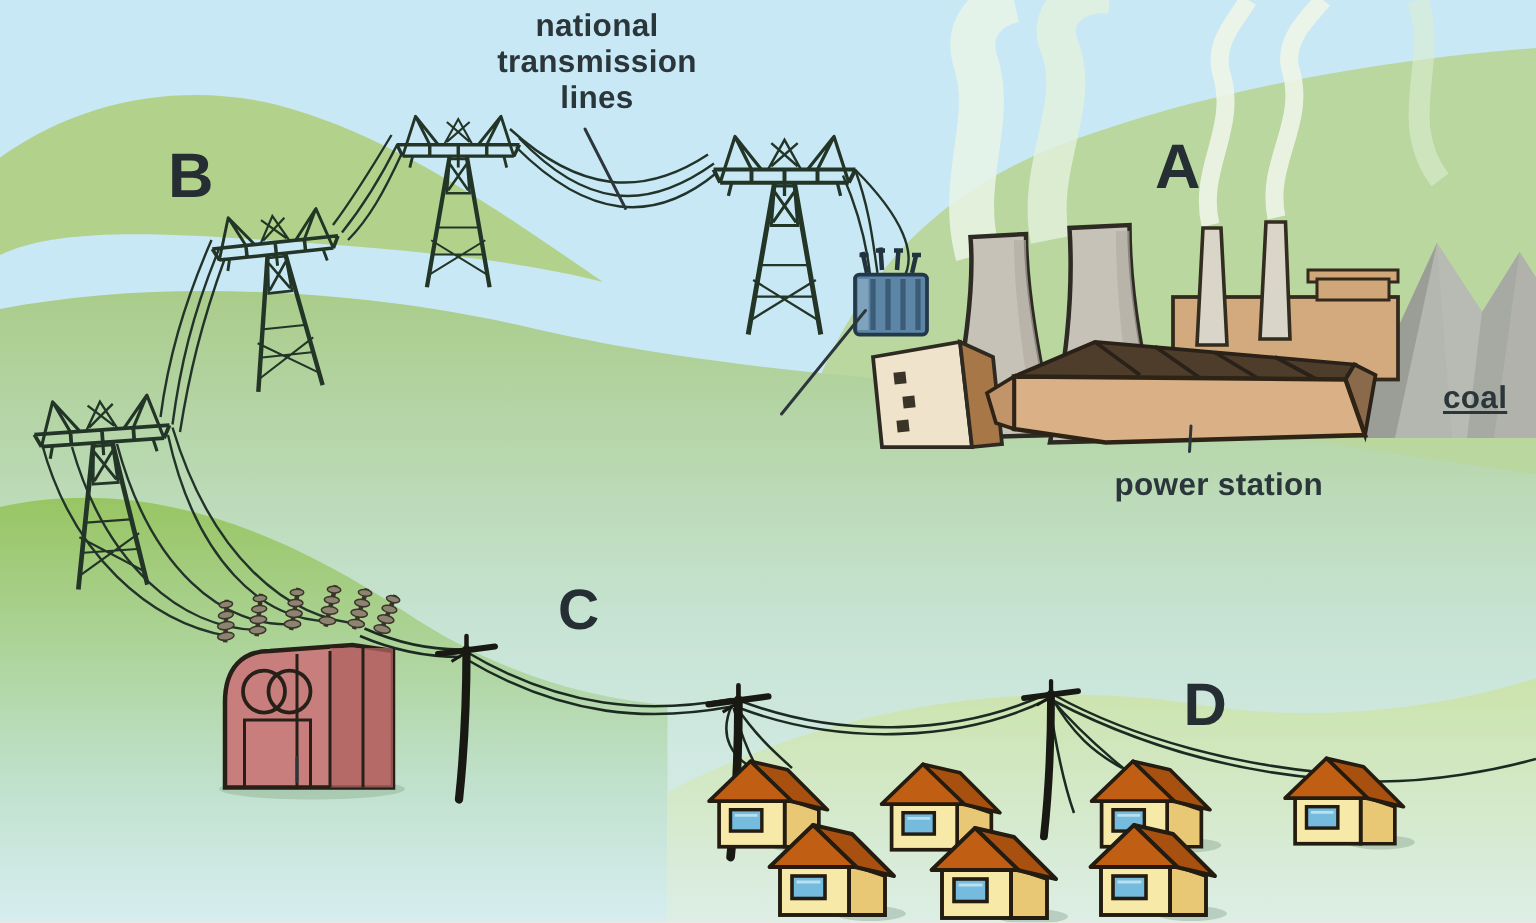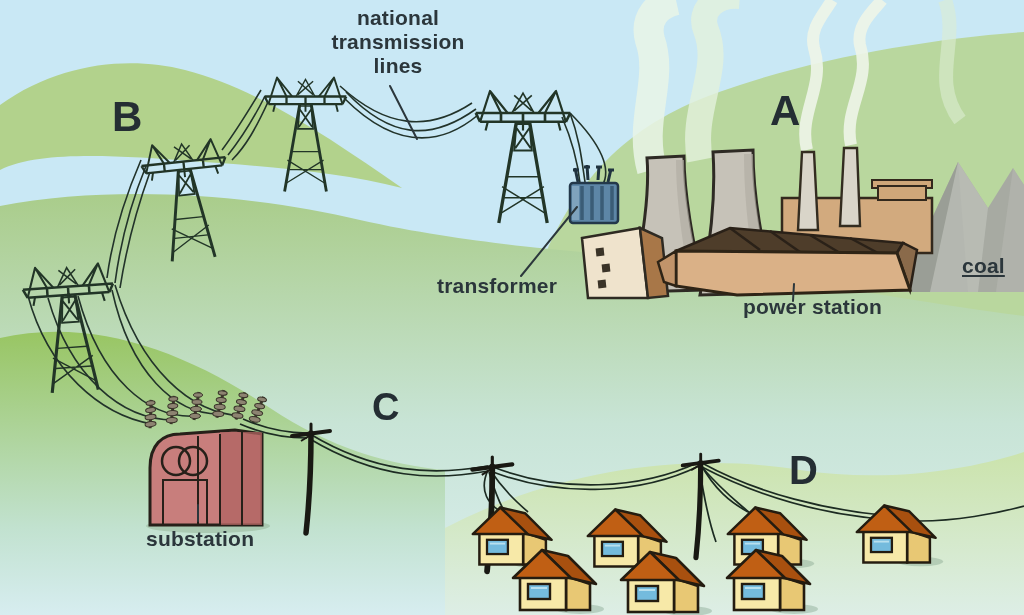--- a/index.html
+++ b/index.html
@@ -15,21 +15,21 @@
     -webkit-user-select:none; user-select:none; white-space:pre-line;
   }
   .lbl-small  { font-size:21px; line-height:1.15; }
   .lbl-marker { font-size:42px; line-height:1; font-weight:700; color:#242e33; }
   .lbl-lines  { left:312px; top:6px;  width:172px; text-align:center; }
   .lbl-b      { left:112px; top:96px;  }
   .lbl-a      { left:770px; top:90px;  }
   .lbl-c      { left:372px; top:388px; font-size:38px; }
   .lbl-d      { left:789px; top:450px; font-size:40px; }
   .lbl-transformer { left:437px; top:274px; }
-  .lbl-power       { left:743px; top:295px; }
+  .lbl-power       { left:743px; top:312px; }
   .lbl-coal        { left:962px; top:254px;text-decoration:underline; }
   .lbl-substation  { left:146px; top:527px; }
 </style>
 </head>
 <body>
 
 <div class="stage">
 
 <svg width="1024" height="615" viewBox="0 0 1024 615">
   <defs>
@@ -234,18 +234,16 @@
     <path d="M794,284 L793,301"></path>
     <path d="M198,505 L198,521"></path>
   </g>
 </svg>
 
 <div class="lbl lbl-small lbl-lines">national transmission lines</div>
 <div class="lbl lbl-marker lbl-b">B</div>
 <div class="lbl lbl-marker lbl-a">A</div>
 <div class="lbl lbl-marker lbl-c">C</div>
 <div class="lbl lbl-marker lbl-d">D</div>
-<div class="lbl lbl-small lbl-transformer">transformer</div>
 <div class="lbl lbl-small lbl-power">power station</div>
 <div class="lbl lbl-small lbl-coal">coal</div>
-<div class="lbl lbl-small lbl-substation">substation</div>
 
 </div>
 
 </body></html>

